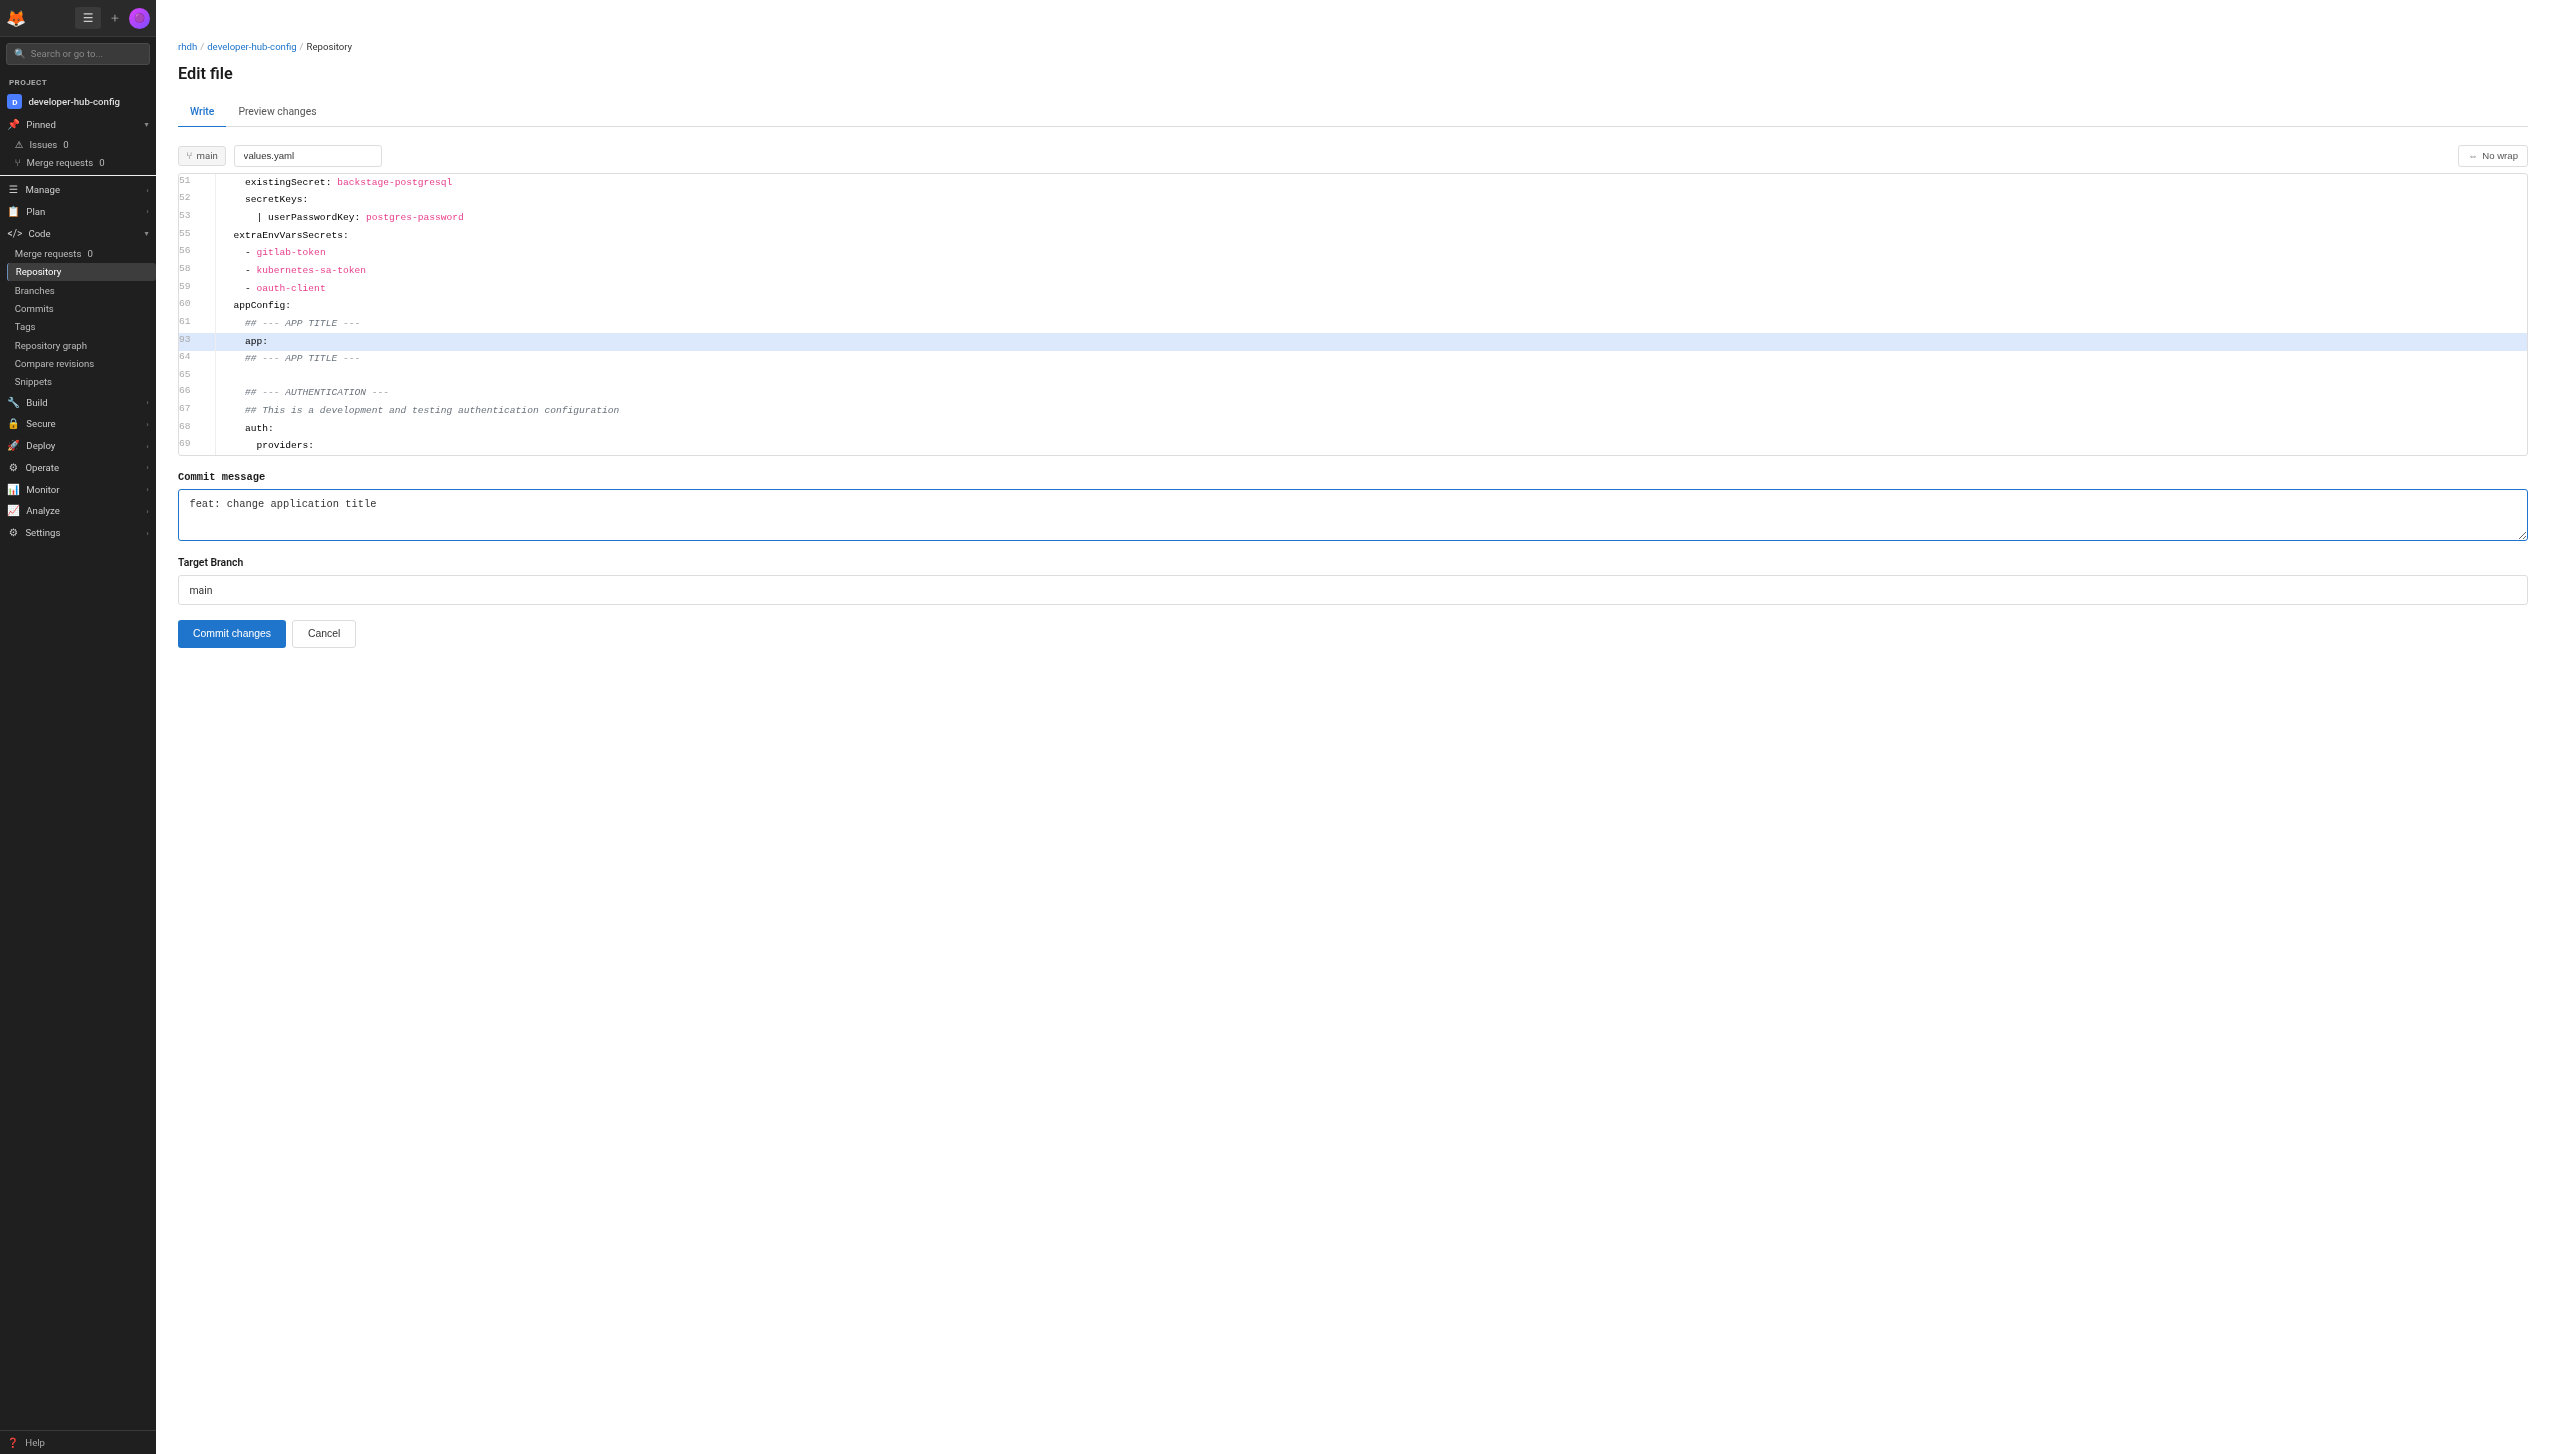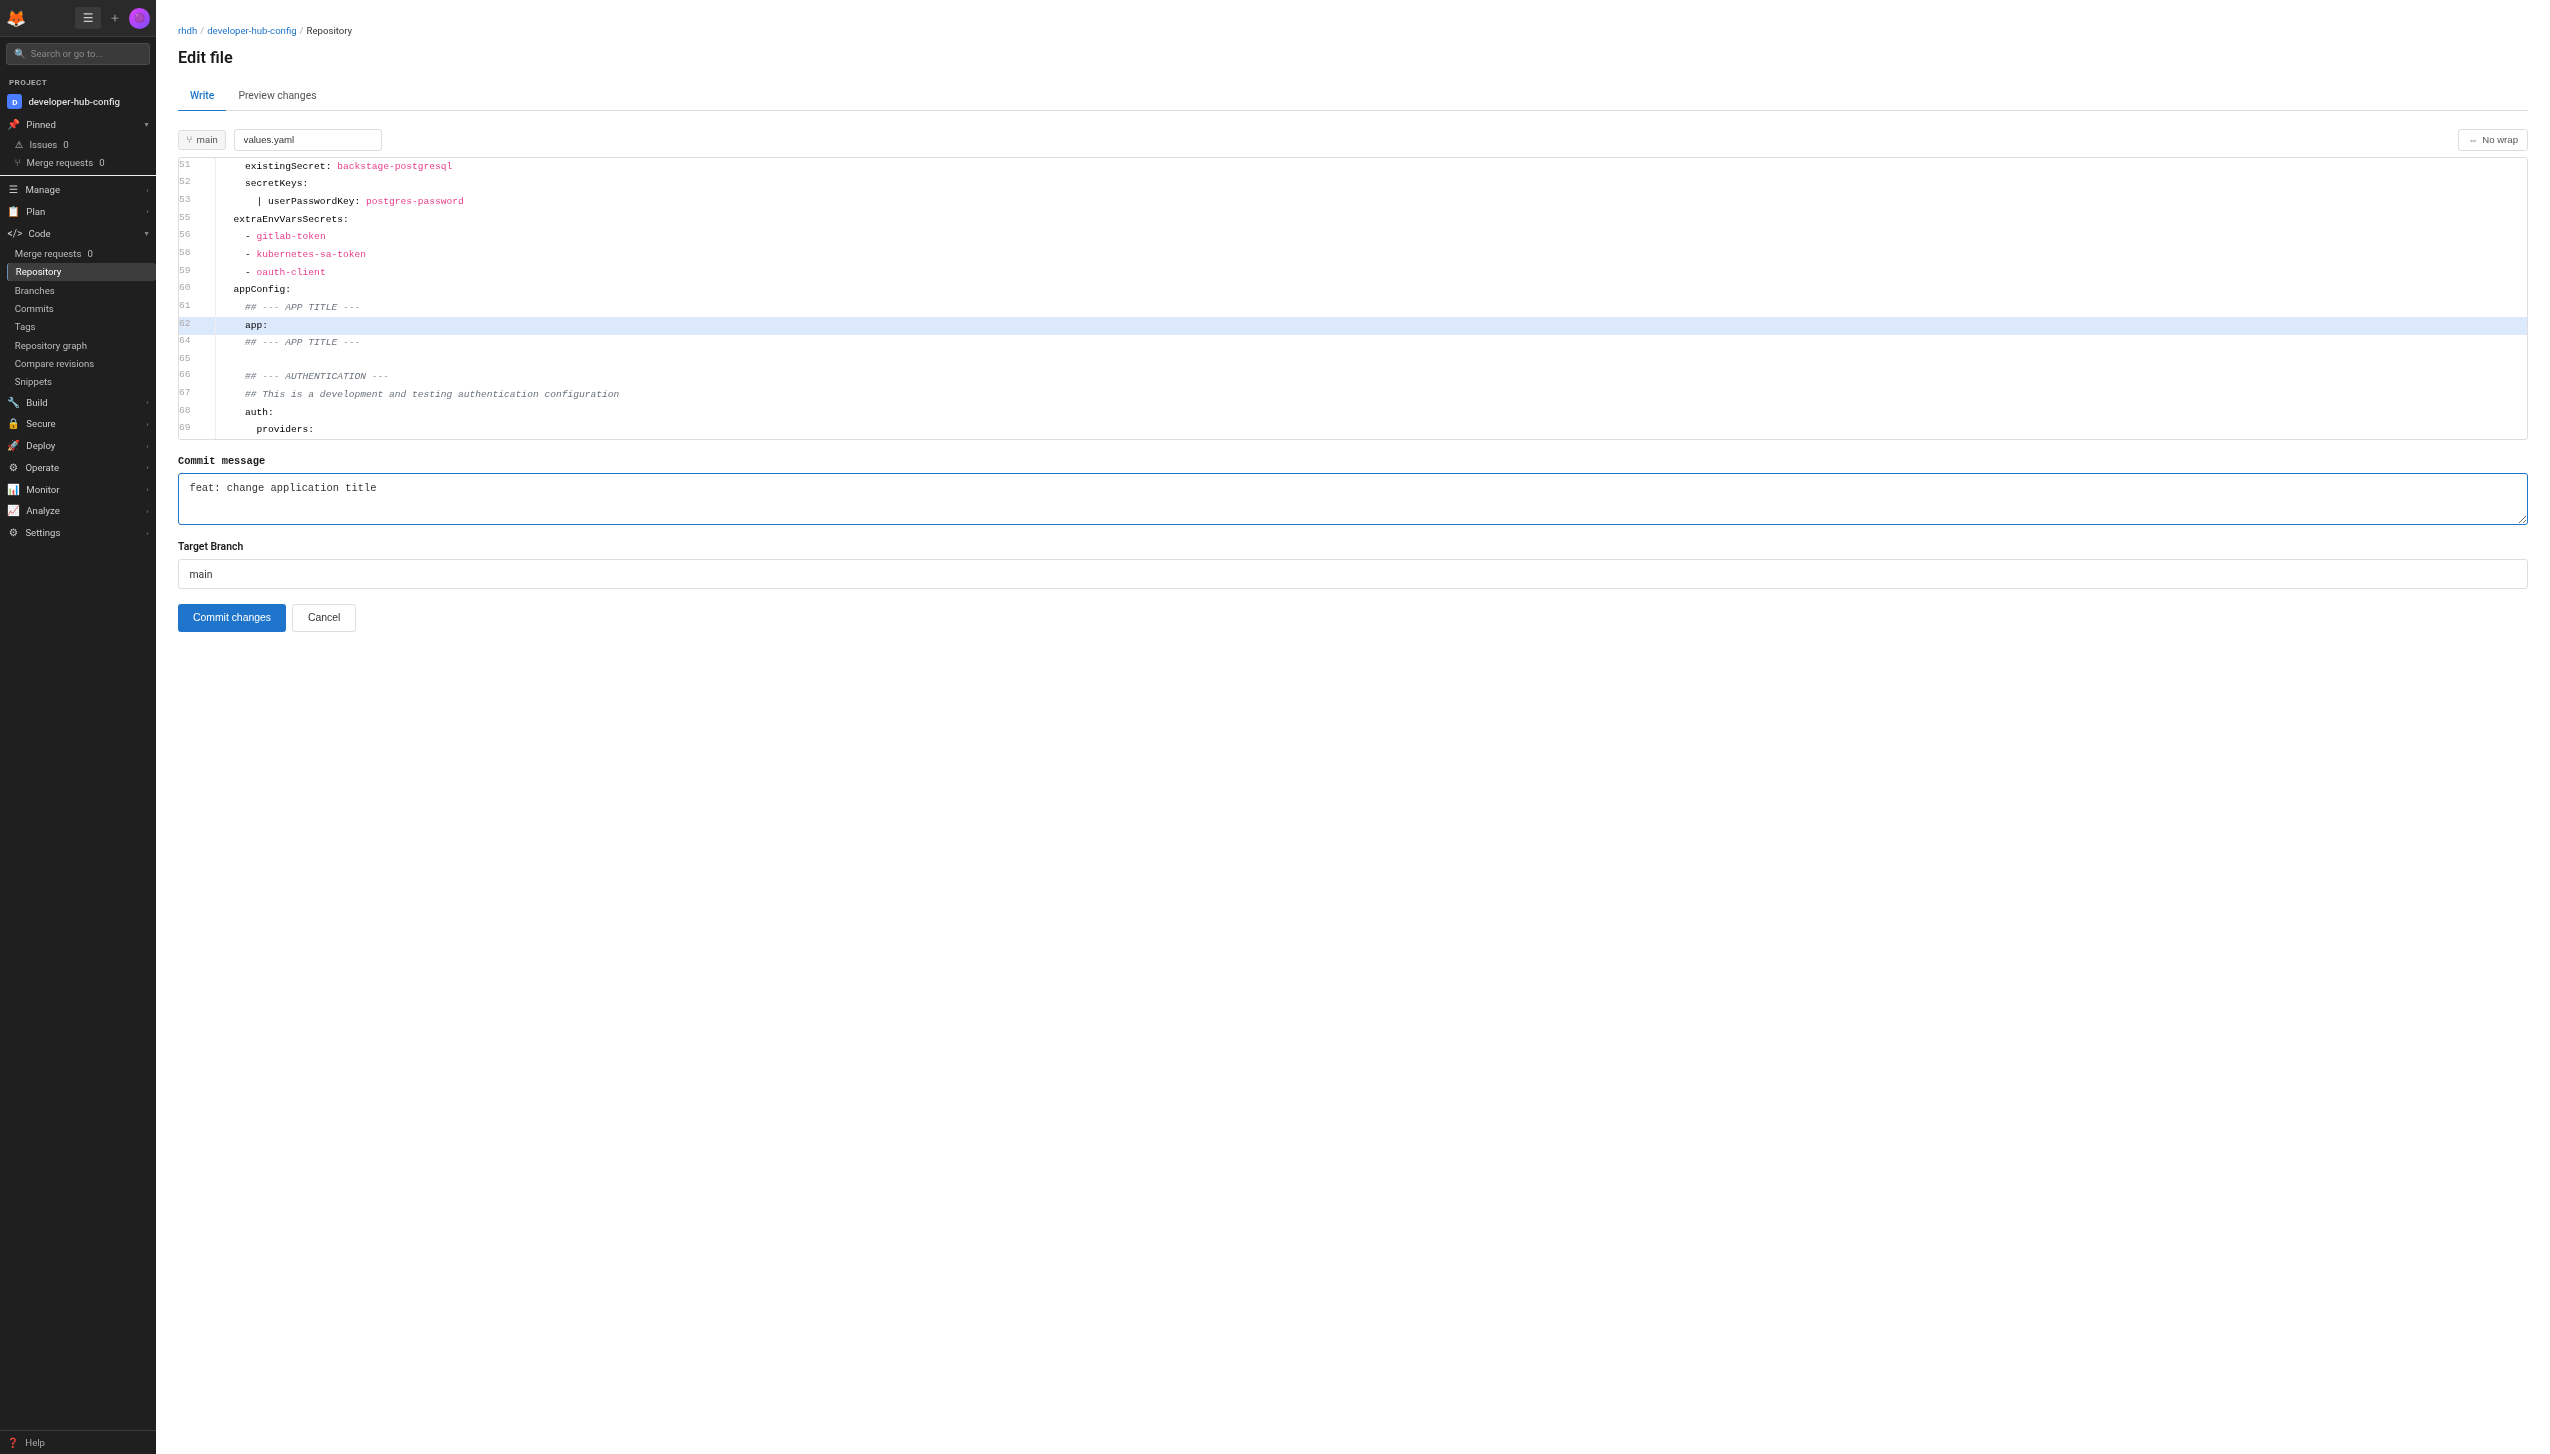--- a/index.html
+++ b/index.html
@@ -28,21 +28,21 @@
     .project-link .proj-icon { width: 15px; height: 15px; background: #4a7dff; border-radius: 3px; display: flex; align-items: center; justify-content: center; color: white; font-size: 8.1px; font-weight: bold; }
     .project-link .proj-name { font-size: 9.6px; color: #ddd; font-weight: 500; }
 
     .sub-items { padding-left: 7.4px; }
     .sub-item { display: flex; align-items: center; padding: 3.7px 7.4px; cursor: pointer; border-radius: 3px; color: #bbb; font-size: 9.6px; gap: 6px; }
     .sub-item.active { background: #3d3d3d; color: #fff; border-left: 1.5px solid #6c8ebf; }
 
     .help-item { margin-top: auto; padding: 6px 7.4px; display: flex; align-items: center; gap: 6px; color: #aaa; cursor: pointer; font-size: 9.6px; border-top: 0.7px solid #3a3a3a; }
 
     
-    .main-content { flex: 1; overflow-y: auto; padding: 25px 22px; background: #fff; }
+    .main-content { flex: 1; overflow-y: auto; padding: 25px 22px; background: #fff; margin-top: 16px; }
 
     .breadcrumb { font-size: 9.6px; color: #888; margin-bottom: 12px; display: flex; align-items: center; gap: 3px; }
     .breadcrumb a { color: #1f75cb; text-decoration: none; }
     .breadcrumb .sep { color: #aaa; }
     .breadcrumb .current { color: #333; }
 
     .page-title { font-size: 16.3px; font-weight: 600; color: #1a1a1a; margin-bottom: 15px; }
 
     .tabs { display: flex; border-bottom: 0.7px solid #ddd; margin-bottom: 12px; }
     .tab { padding: 7.4px 12px; cursor: pointer; font-size: 10.4px; color: #555; border-bottom: 1.5px solid transparent; margin-bottom: -0.7px; }
@@ -274,21 +274,21 @@
       </div>
       <div class="code-line">
         <div class="line-num">60</div>
         <div class="line-content">  appConfig:</div>
       </div>
       <div class="code-line">
         <div class="line-num">61</div>
         <div class="line-content"><span class="comment">    ## --- APP TITLE ---</span></div>
       </div>
       <div class="code-line highlight-line">
-        <div class="line-num">62</div>
+        <div class="line-num">93</div>
         <div class="line-content">    app:</div>
       </div>
       <div class="code-line">
         <div class="line-num">64</div>
         <div class="line-content"><span class="comment">    ## --- APP TITLE ---</span></div>
       </div>
       <div class="code-line">
         <div class="line-num">65</div>
         <div class="line-content"></div>
       </div>

